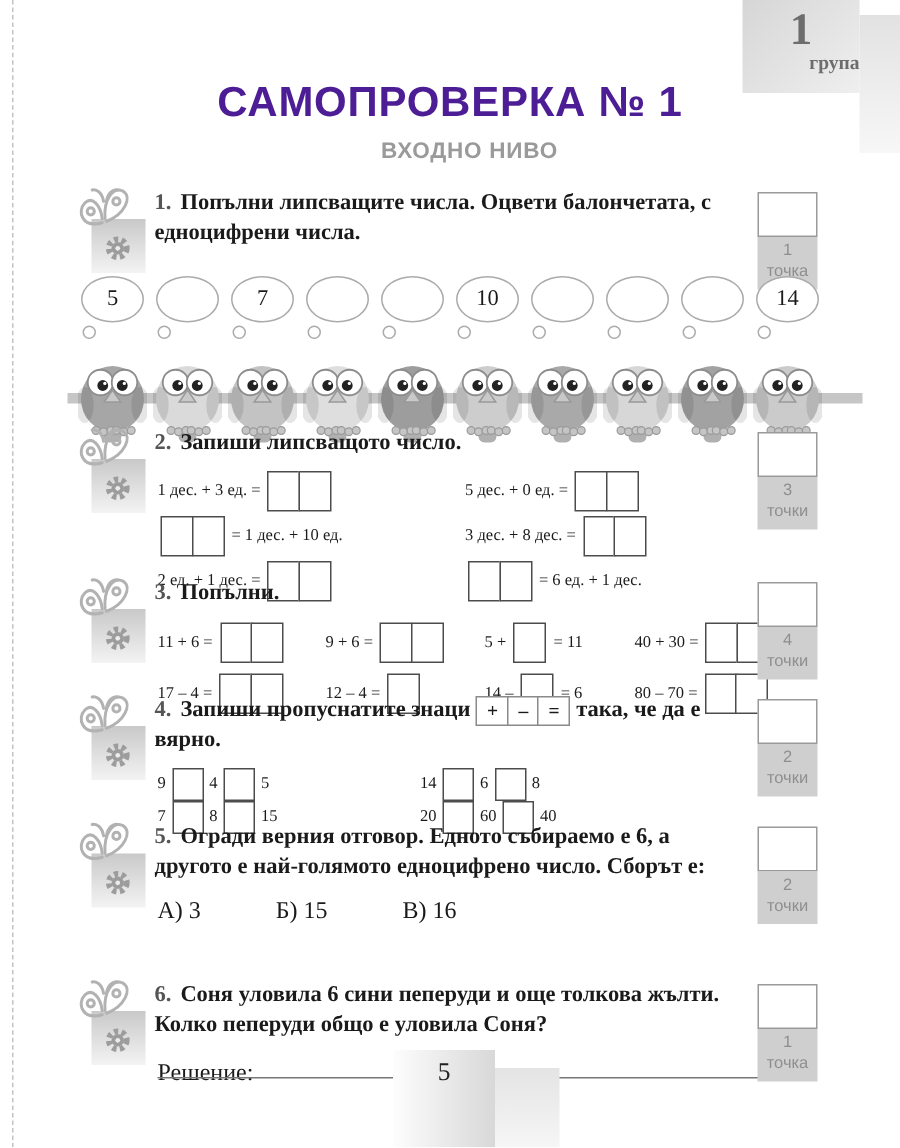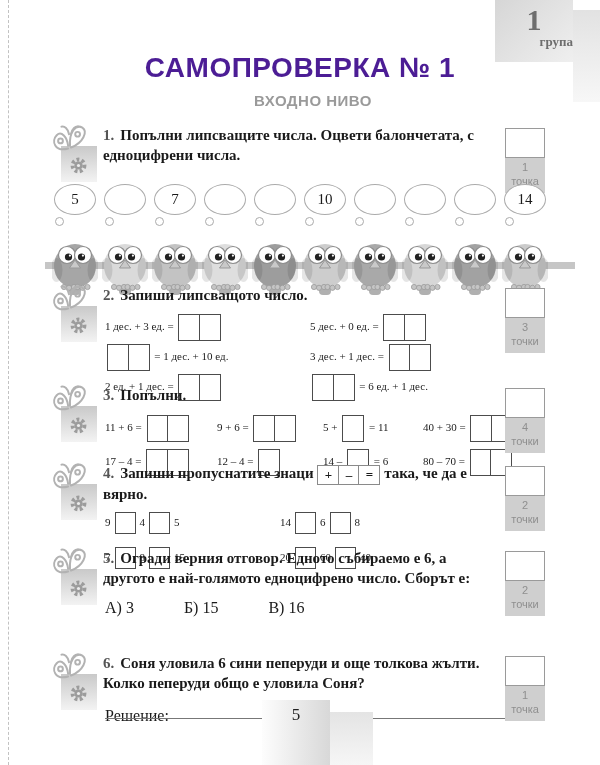--- a/index.html
+++ b/index.html
@@ -43,21 +43,21 @@
       vertical-align:middle;margin:0 2px;}
   .bx + .bx{margin-left:-3.5px;}
   .bx.small{width:19px;height:20px;margin:0 4px;}
   .sign-bx{display:inline-block;width:20px;height:18px;border:1.5px solid #8a8a8a;background:#fff;
            text-align:center;font-size:13px;line-height:18px;vertical-align:middle;}
   .sign-bx + .sign-bx{margin-left:-1.5px;}
 
   .eq{font-size:11px;white-space:nowrap;}
   .t2-grid{display:grid;grid-template-columns:205px 1fr;row-gap:3px;margin:8px 0 0 50px;}
   .t3-grid{display:grid;grid-template-columns:112px 106px 100px 1fr;row-gap:7px;margin:9px 0 0 50px;}
-  .t4-grid{display:grid;grid-template-columns:175px 1fr;row-gap:13px;margin:8px 0 0 50px;}
+  .t4-grid{display:grid;grid-template-columns:175px 1fr;row-gap:0;margin:8px 0 0 50px;}
 
   .opts{display:flex;gap:50px;margin:11px 0 0 50px;font-size:16px;}
   .solution{margin:14px 0 0 50px;font-size:16px;}
   .answer-line{position:absolute;left:50px;width:415px;top:64px;border-bottom:1.2px solid #777;}
 
   
   .perch{position:absolute;left:45px;top:262px;width:530px;height:7px;background:#c6c6c6;}
   .birds{position:absolute;left:52px;top:184px;width:496px;display:flex;justify-content:space-between;}
   .bird-cell{position:relative;width:46px;}
   .bubble{position:relative;width:40px;height:29px;margin:0 auto;background:#fff;border:1.5px solid #ababab;
@@ -234,21 +234,21 @@
           <use href="#gearsym"></use>
         </svg>
     </div>
     <div class="task-head">
       <span class="task-num">2.</span><span>Запиши липсващото число.</span>
     </div>
     <div class="t2-grid">
       <div class="eq"><span>1 дес. + 3 ед. =</span> <span class="bx"></span><span class="bx"></span><span></span></div>
       <div class="eq"><span>5 дес. + 0 ед. =</span> <span class="bx"></span><span class="bx"></span><span></span></div>
       <div class="eq"><span></span><span class="bx"></span><span class="bx"></span> <span>= 1 дес. + 10 ед.</span></div>
-      <div class="eq"><span>3 дес. + 1 дес. =</span> <span class="bx"></span><span class="bx"></span><span></span></div>
+      <div class="eq"><span>3 дес. + 8 дес. =</span> <span class="bx"></span><span class="bx"></span><span></span></div>
       <div class="eq"><span>2 ед. + 1 дес. =</span> <span class="bx"></span><span class="bx"></span><span></span></div>
       <div class="eq"><span></span><span class="bx"></span><span class="bx"></span> <span>= 6 ед. + 1 дес.</span></div>
     </div>
     <div class="points">
       <div class="points-score"></div>
       <div class="points-label">
         <span>3</span>
         <span>точки</span>
       </div>
     </div>

